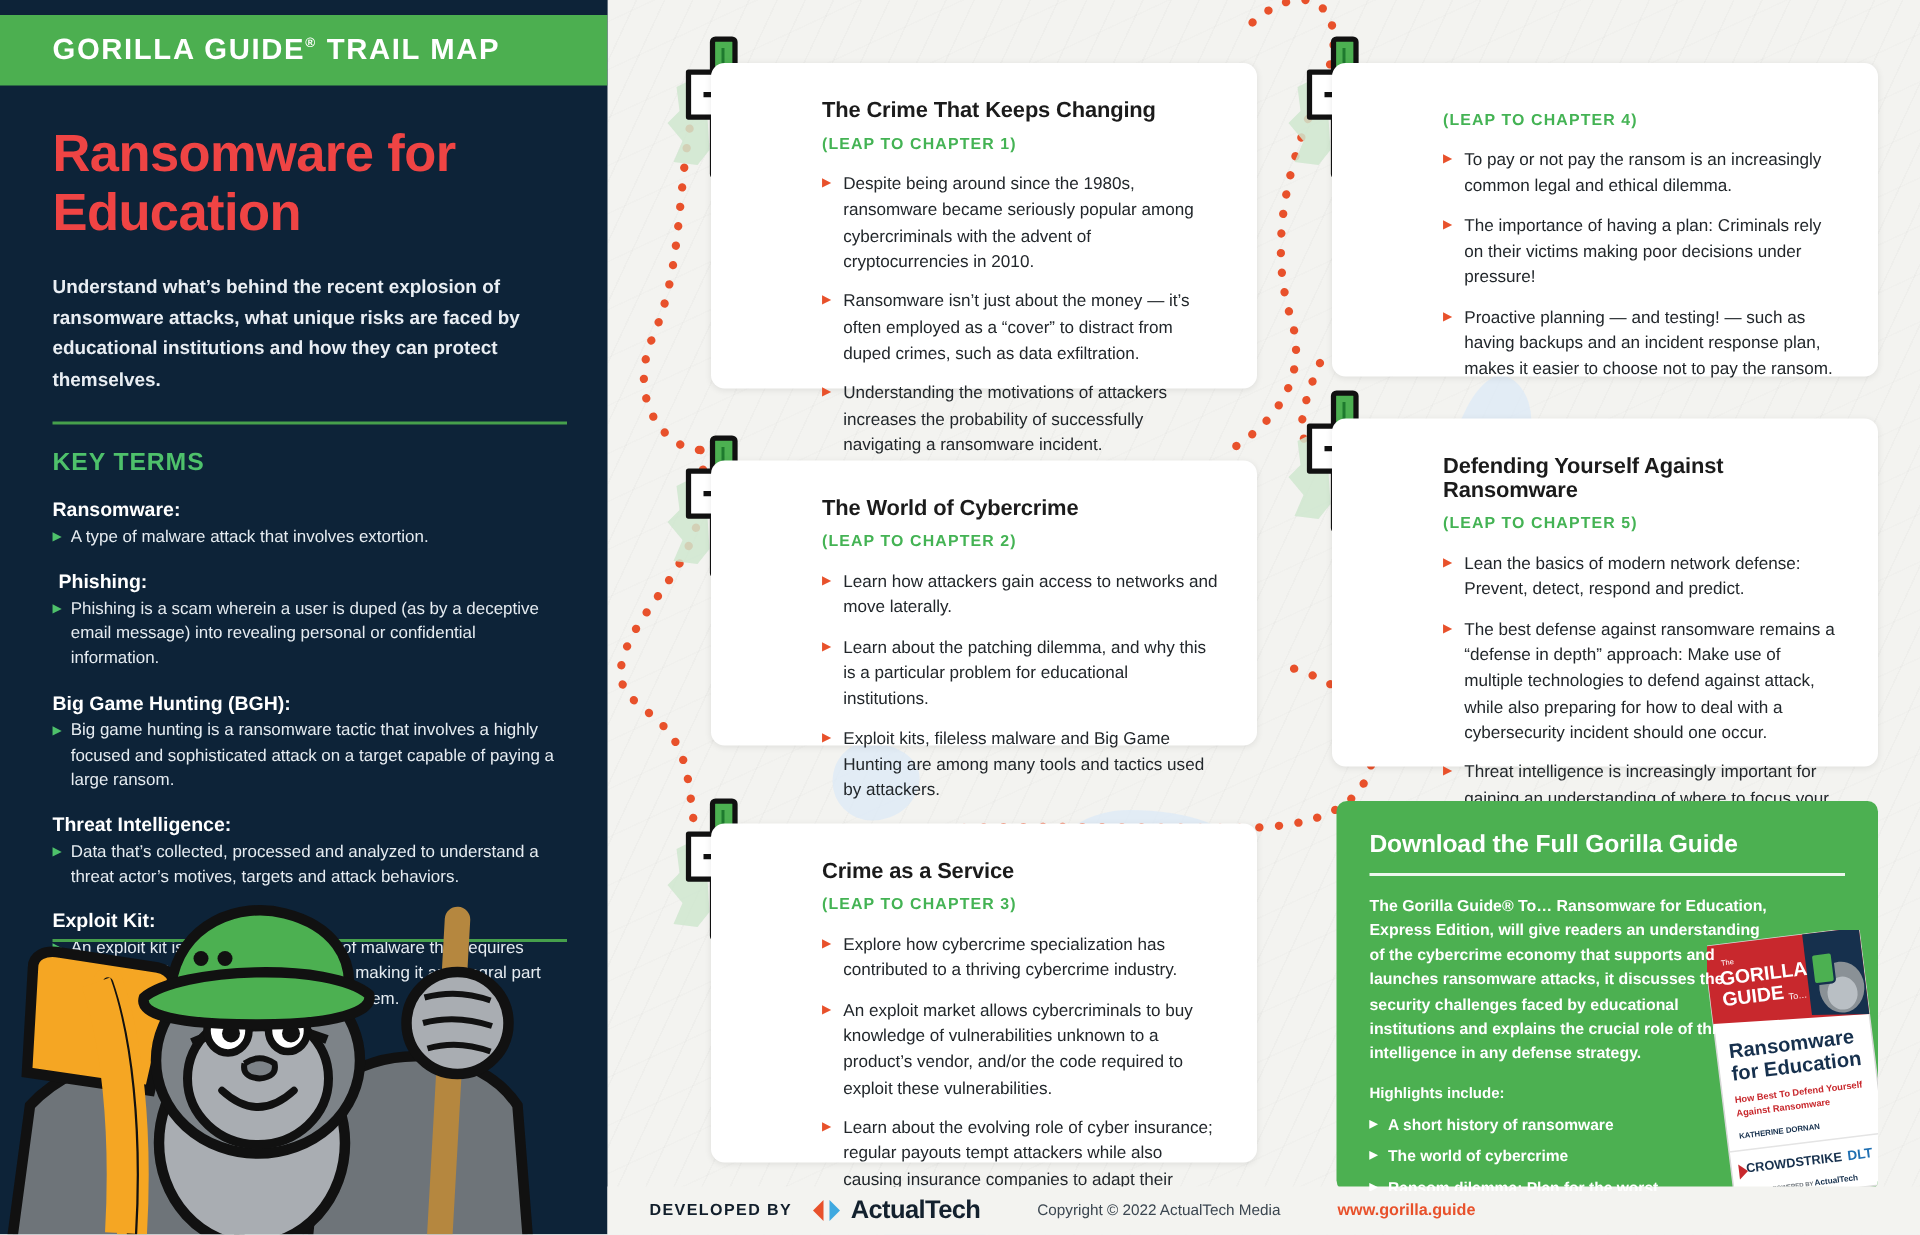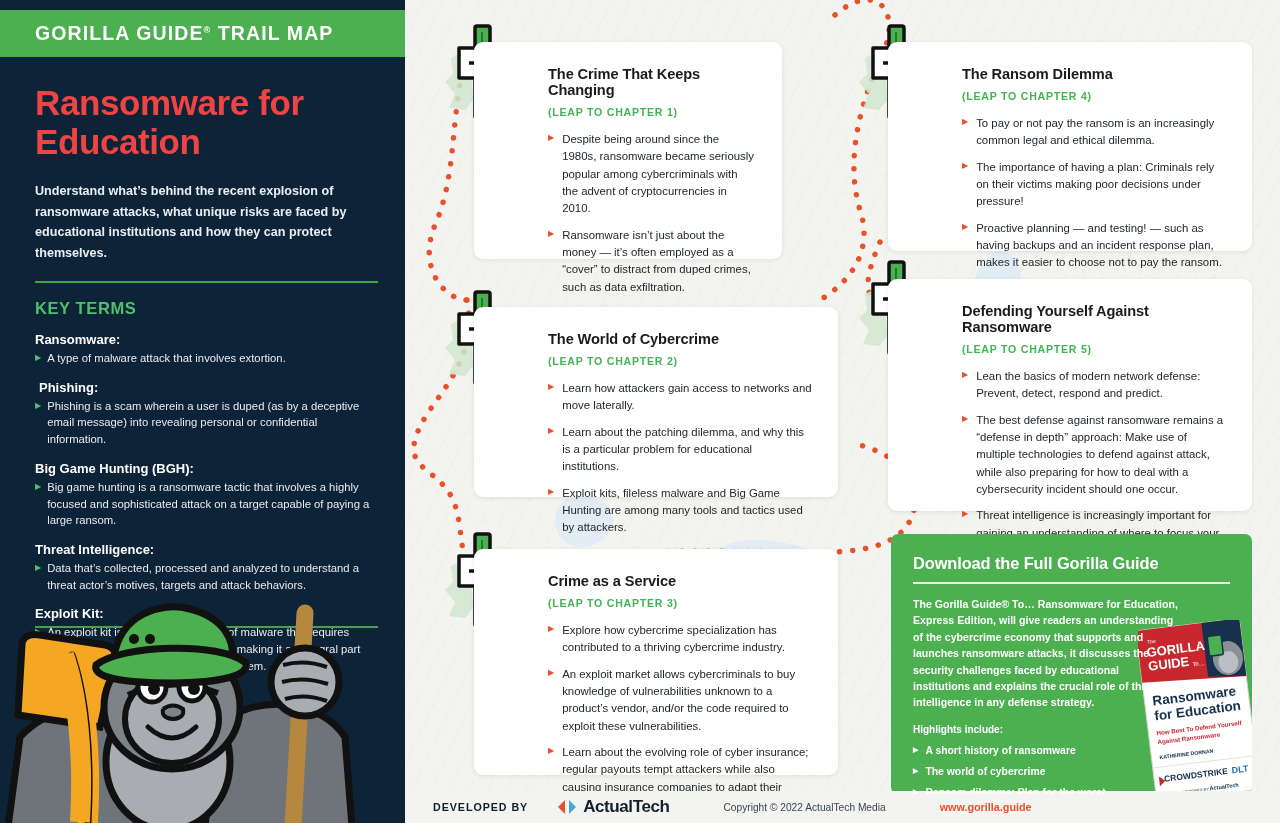--- a/index.html
+++ b/index.html
@@ -92,21 +92,21 @@
   .dl-body { margin-top: 12px; font-size: 10.6px; line-height: 1.55; font-weight: 700; max-width: 265px; }
   .dl-hl { margin-top: 13px; font-size: 10px; font-weight: 800; }
   .dl-list { margin-top: 8px; }
   .dl-li { display: flex; gap: 7px; font-size: 10.4px; font-weight: 700; line-height: 1.45; margin-bottom: 6px; }
   .dl-li .tri { font-size: 7px; line-height: 2.1; }
   .bookcover { position: absolute; right: -8px; bottom: -6px; width: 122px; height: 180px; }
 
   
   .footer {
     position: absolute; left: 405px; bottom: 0; width: 875px; height: 32px;
-    display: flex; align-items: center; padding-left: 28px; gap: 28px;
+    display: flex; align-items: center; padding-left: 28px; gap: 12px;
     background: #f3f3f0;
   }
   .f-dev { font-size: 10.7px; font-weight: 800; letter-spacing: .95px; color: #111e2b; }
   .f-at { font-size: 17px; font-weight: 800; color: #13212e; letter-spacing: -0.4px; }
   .f-copy { font-size: 10.2px; color: #3b4650; margin-left: 26px; }
   .f-url { font-size: 10.8px; font-weight: 800; color: #e8512b; margin-left: 26px; }
 </style>
 </head>
 <body>
 
@@ -242,21 +242,21 @@
       <rect x="32" y="4" width="15" height="92" fill="#4cb051" stroke="#111" stroke-width="3.5" rx="2"></rect>
       <line x1="39" y1="56" x2="39" y2="86" stroke="#1e7a2e" stroke-width="2"></line>
       <line x1="43" y1="56" x2="43" y2="86" stroke="#1e7a2e" stroke-width="2"></line>
       <line x1="39" y1="10" x2="39" y2="24" stroke="#1e7a2e" stroke-width="2"></line>
       <path d="M16 26 L58 26 L72 41 L58 56 L16 56 Z" fill="#fff" stroke="#111" stroke-width="3.5" stroke-linejoin="round"></path>
       <line x1="26" y1="41" x2="52" y2="41" stroke="#111" stroke-width="3.5"></line>
       <path d="M48 35 L57 41 L48 47" fill="none" stroke="#111" stroke-width="3.5" stroke-linejoin="round" stroke-linecap="round"></path>
     </g>
   </svg>
 
-  <div class="card" style="left:474px;top:42px;width:308px;height:217px;">
+  <div class="card" style="left:474px;top:42px;width:364px;height:217px;">
     <div class="card-inner">
       <div class="card-title">The Crime That Keeps Changing</div>
       <div class="card-chapter">(LEAP TO CHAPTER 1)</div>
       <div class="bullets">
         <div class="bullet">
             <span class="tri">▶</span>
             <span>Despite being around since the 1980s, ransomware became seriously popular among cybercriminals with the advent of cryptocurrencies in 2010.</span>
           </div>
         <div class="bullet">
             <span class="tri">▶</span>
@@ -279,21 +279,20 @@
       <line x1="43" y1="56" x2="43" y2="86" stroke="#1e7a2e" stroke-width="2"></line>
       <line x1="39" y1="10" x2="39" y2="24" stroke="#1e7a2e" stroke-width="2"></line>
       <path d="M16 26 L58 26 L72 41 L58 56 L16 56 Z" fill="#fff" stroke="#111" stroke-width="3.5" stroke-linejoin="round"></path>
       <line x1="26" y1="41" x2="52" y2="41" stroke="#111" stroke-width="3.5"></line>
       <path d="M48 35 L57 41 L48 47" fill="none" stroke="#111" stroke-width="3.5" stroke-linejoin="round" stroke-linecap="round"></path>
     </g>
   </svg>
 
   <div class="card" style="left:888px;top:42px;width:364px;height:209px;">
     <div class="card-inner">
-      <div class="card-title">The Ransom Dilemma</div>
       <div class="card-chapter">(LEAP TO CHAPTER 4)</div>
       <div class="bullets">
         <div class="bullet">
             <span class="tri">▶</span>
             <span>To pay or not pay the ransom is an increasingly common legal and ethical dilemma.</span>
           </div>
         <div class="bullet">
             <span class="tri">▶</span>
             <span>The importance of having a plan: Criminals rely on their victims making poor decisions under pressure!</span>
           </div>

